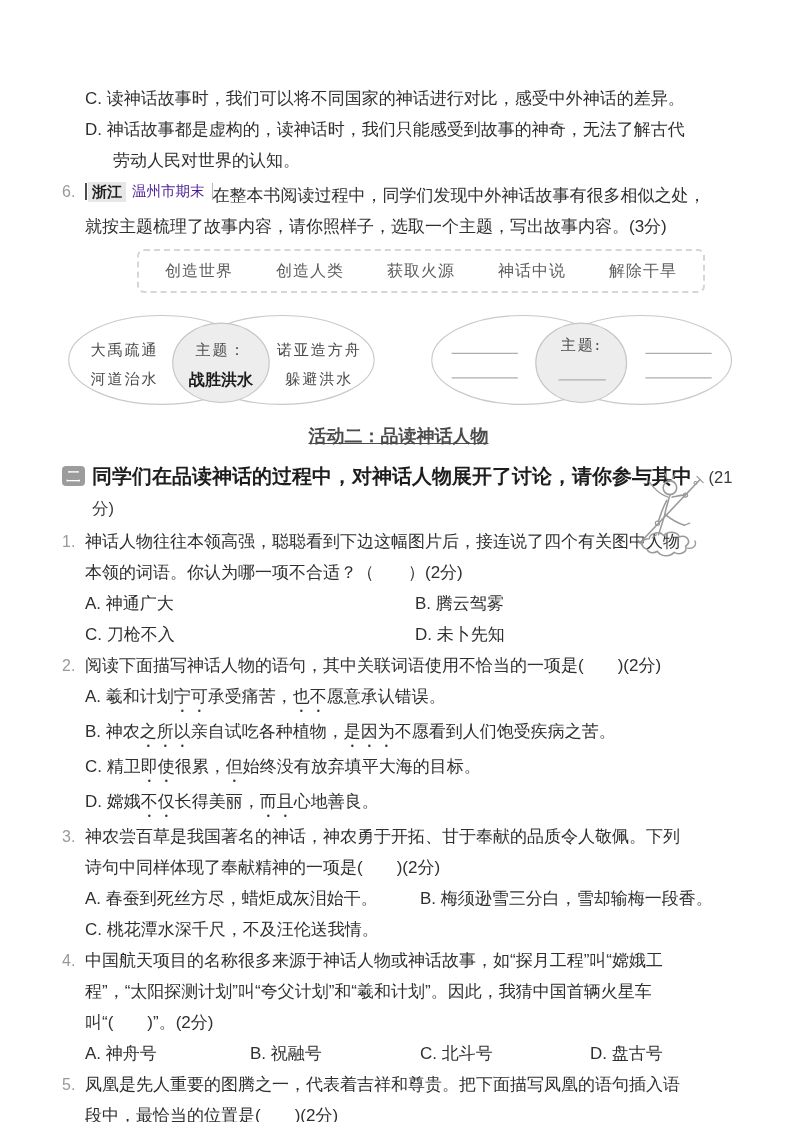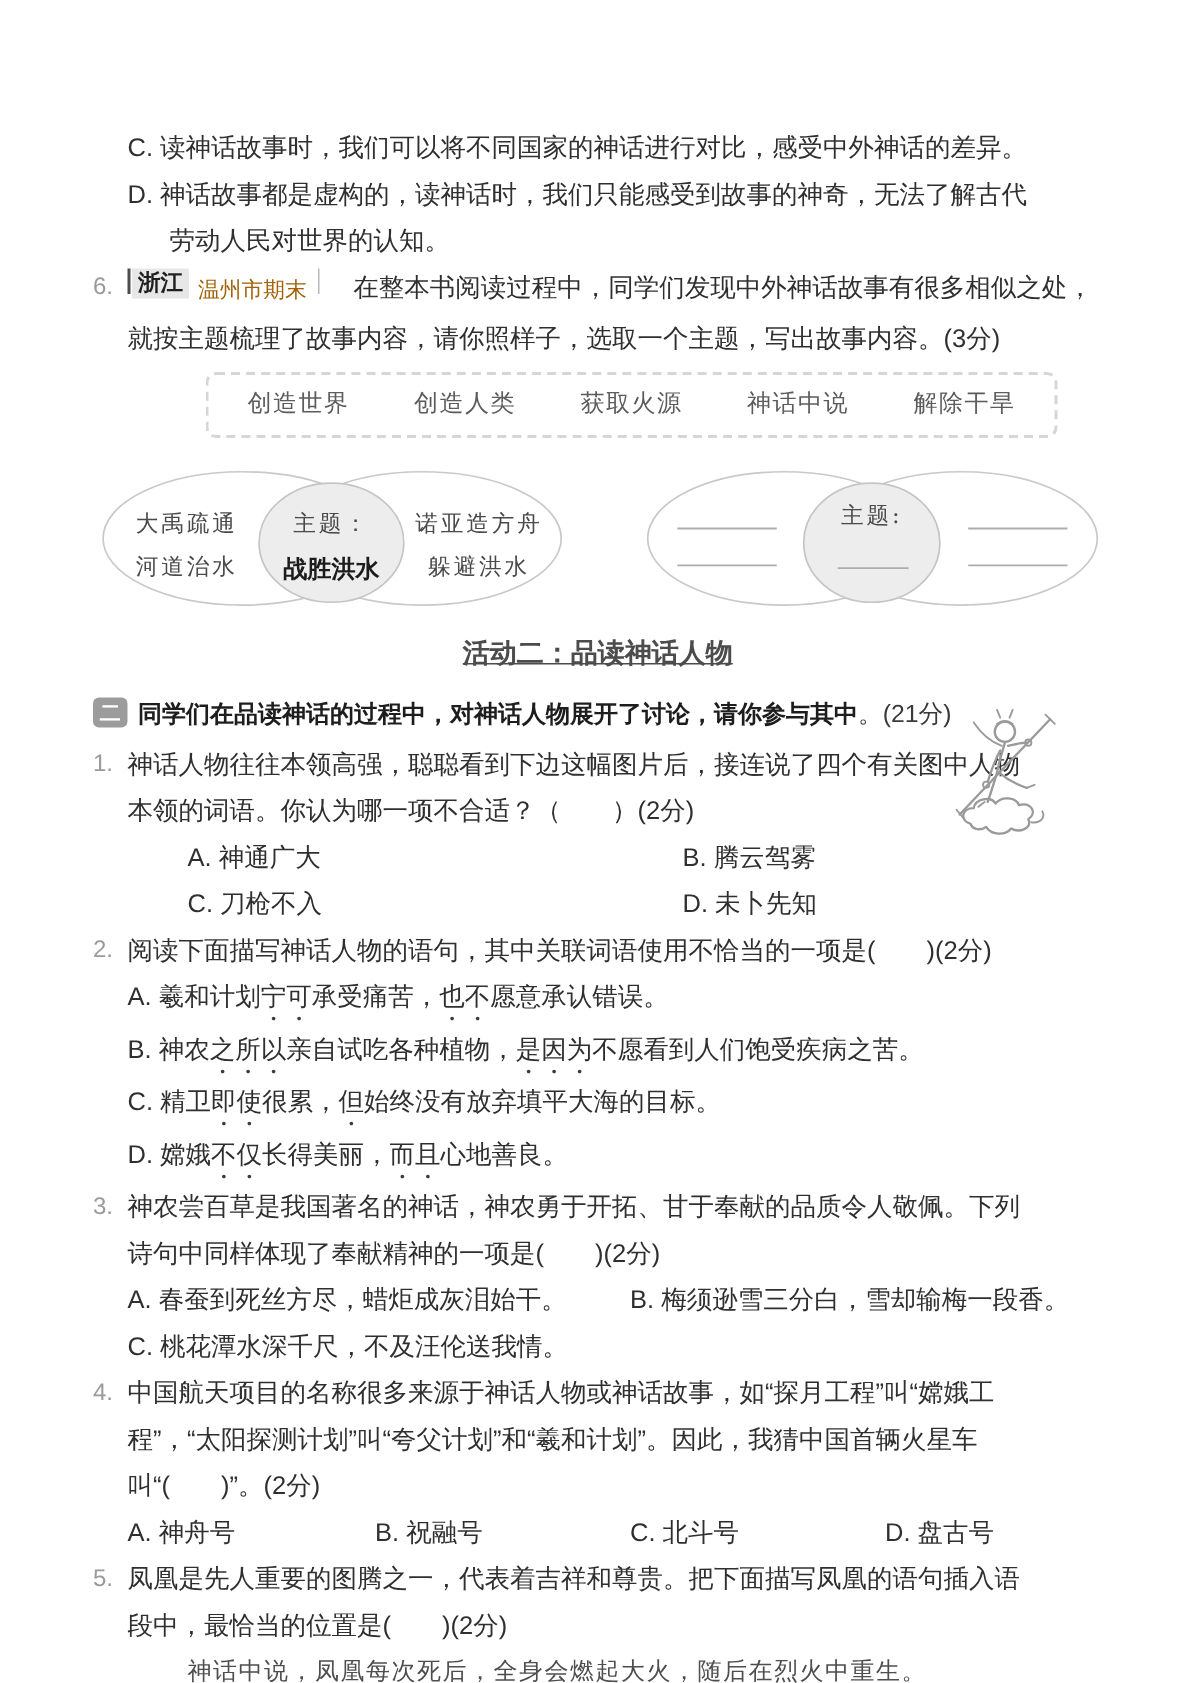--- a/index.html
+++ b/index.html
@@ -12,24 +12,24 @@
   
   .q-row{display:flex;align-items:flex-start;}
   .q-num{width:23px;flex:0 0 23px;color:#9a9a9a;font-size:16px;}
   .q-body{flex:1;min-width:0;}
   .cont-indent{padding-left:28px;}
 
   
   .prev-block{padding-left:23px;}
 
   
-  .tag{display:inline-flex;align-items:flex-start;margin-right:23px;vertical-align:1px;}
+  .tag{display:inline-flex;align-items:center;margin-right:0;vertical-align:1px;}
   .tag-bar{display:inline-block;width:2px;height:17px;background:#4d4d4d;margin-right:1px;}
   .tag-region{background:#e7e7e7;color:#1f1f1f;font-weight:bold;font-size:15px;padding:0 4px;line-height:20px;}
-  .tag-exam{color:#a16207;font-size:14.5px;margin:0 7px 0 6px;}
+  .tag-exam{color:#4c1d95;font-size:14.5px;margin:0 7px 0 6px;}
   .tag-end{display:inline-block;width:1px;height:17px;background:#b8b8b8;}
 
   
   .theme-box{
     margin:7px 0 8px 52px;width:512px;border:2px dashed #d6d6d6;border-radius:7px;
     padding:7px 26px;display:flex;justify-content:space-between;
     font-family:Liberation Sans, sans-serif;color:#5c5c5c;font-size:16px;line-height:26px;letter-spacing:1px;
   }
 
   
@@ -40,26 +40,26 @@
 
   
   .activity-title{text-align:center;font-weight:bold;font-size:18px;color:#4c4c4c;line-height:30px;margin:8px 0 10px;text-decoration:underline;}
 
   
   .section-row{display:flex;align-items:flex-start;margin-bottom:2px;}
   .section-badge{
     flex:0 0 auto;width:23px;height:20px;background:#9c9c9c;border-radius:4px;color:#fff;
     font-weight:bold;font-size:14px;line-height:20px;text-align:center;margin:5px 7px 0 0;
   }
-  .section-text{font-weight:bold;color:#1d1d1d;font-size:16px;}
+  .section-text{font-weight:bold;color:#1d1d1d;font-size:20px;}
   .section-suffix{font-weight:normal;color:#3a3a3a;font-size:16.5px;}
 
   
   .opt-grid-2{display:grid;grid-template-columns:330px 1fr;padding-left:0;}
-  .opt-grid-2 > div{line-height:31px;margin-left:40px;}
+  .opt-grid-2 > div{line-height:31px;}
   .opt-grid-poem{display:grid;grid-template-columns:335px 1fr;}
   .opt-grid-4{display:grid;grid-template-columns:165px 170px 170px 1fr;}
 
   
   .em-dots{
     -webkit-text-emphasis:filled dot #3a3a3a;
     -webkit-text-emphasis-position:under right;
     text-emphasis:filled dot #3a3a3a;
     text-emphasis-position:under right;
   }

